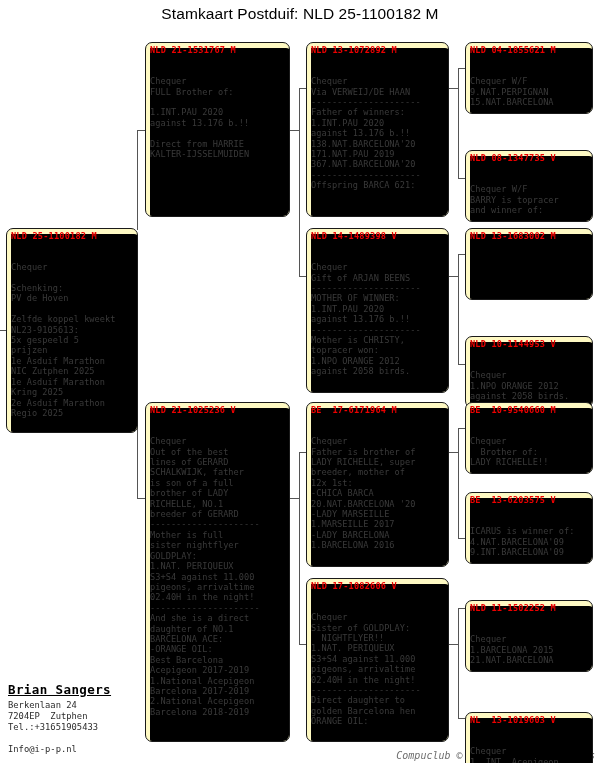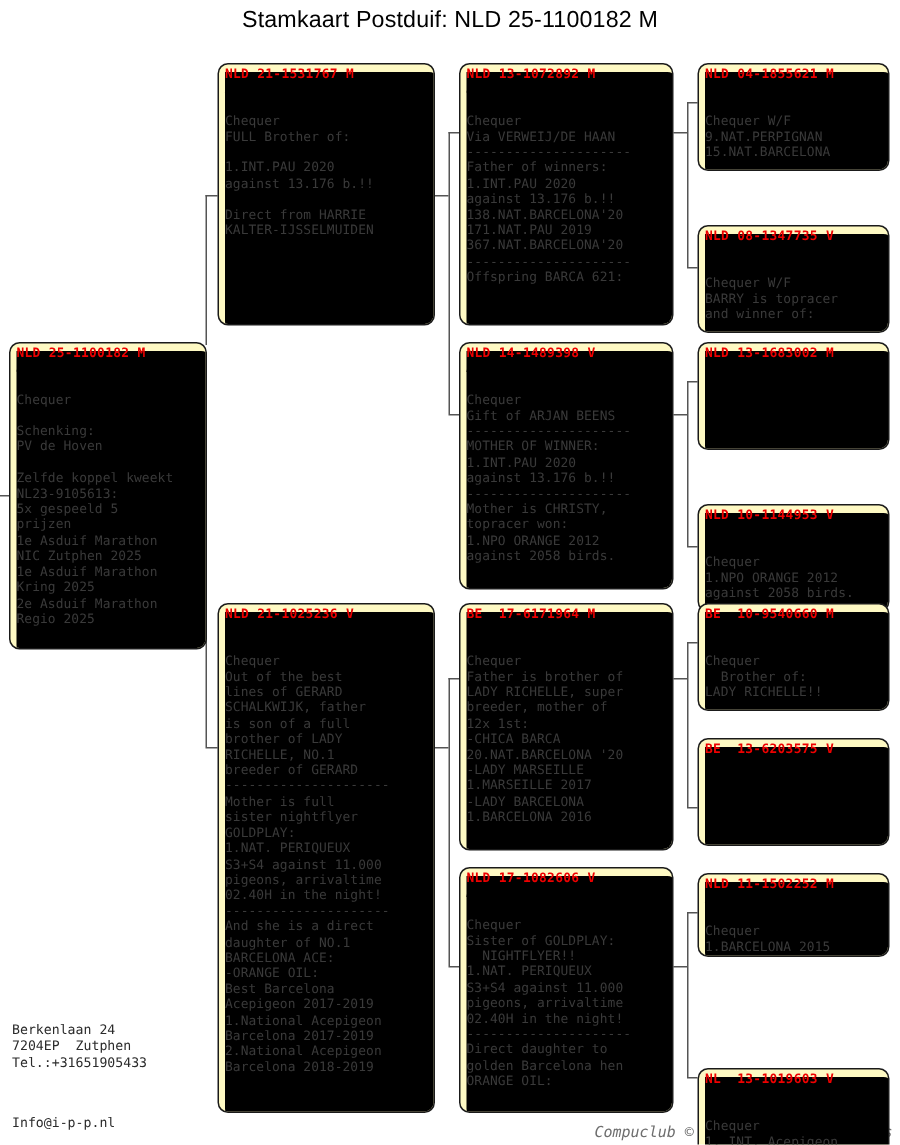--- a/index.html
+++ b/index.html
@@ -348,39 +348,43 @@
   <div class="owner">BUNGENEERS-DE HEIJDE</div>
   <div class="lines">Chequer
   Brother of:
 LADY RICHELLE!!</div>
 </div>
 
 <div class="card" style="left:465px; top:492px; width:128px; height:72px;">
   <div class="ring">BE  13-6203575 V</div>
   <div class="nick">DAUGHTER ICARUS</div>
   <div class="owner">FRANS BUNGENEERS</div>
-</div>
-
-<div class="card" style="left:465px; top:582px; width:128px; height:56px;">
+  <div class="lines">ICARUS is winner of:
+4.NAT.BARCELONA'09
+9.INT.BARCELONA'09</div>
+</div>
+
+<div class="card" style="left:465px; top:600px; width:128px; height:72px;">
   <div class="ring">NLD 11-1502252 M</div>
   <div class="nick">BARCA KING</div>
   <div class="owner">GERARD SCHALKWIJK</div>
   <div class="lines">Chequer
 1.BARCELONA 2015
 21.NAT.BARCELONA</div>
 </div>
 
 <div class="card" style="left:465px; top:672px; width:128px; height:72px;margin-top:40px;">
   <div class="ring">NL  13-1019603 V</div>
   <div class="nick">ORANGE OIL</div>
   <div class="owner">GERARD SCHALKWIJK</div>
   <div class="lines">Chequer
 1. INT. Acepigeon
 BARCELONA 2017-2019</div>
 </div>
 
 <div id="breeder-block">
+  <div id="breeder-name">Brian Sangers</div>
   <div class="breeder-line">Berkenlaan 24</div>
   <div class="breeder-line">7204EP  Zutphen</div>
   <div class="breeder-line">Tel.:+31651905433</div>
 </div>
 <div id="breeder-email">Info@i-p-p.nl</div>
 <div id="app-credit">Compuclub © [9.49]  Brian Sangers</div>
 
 </body></html>

